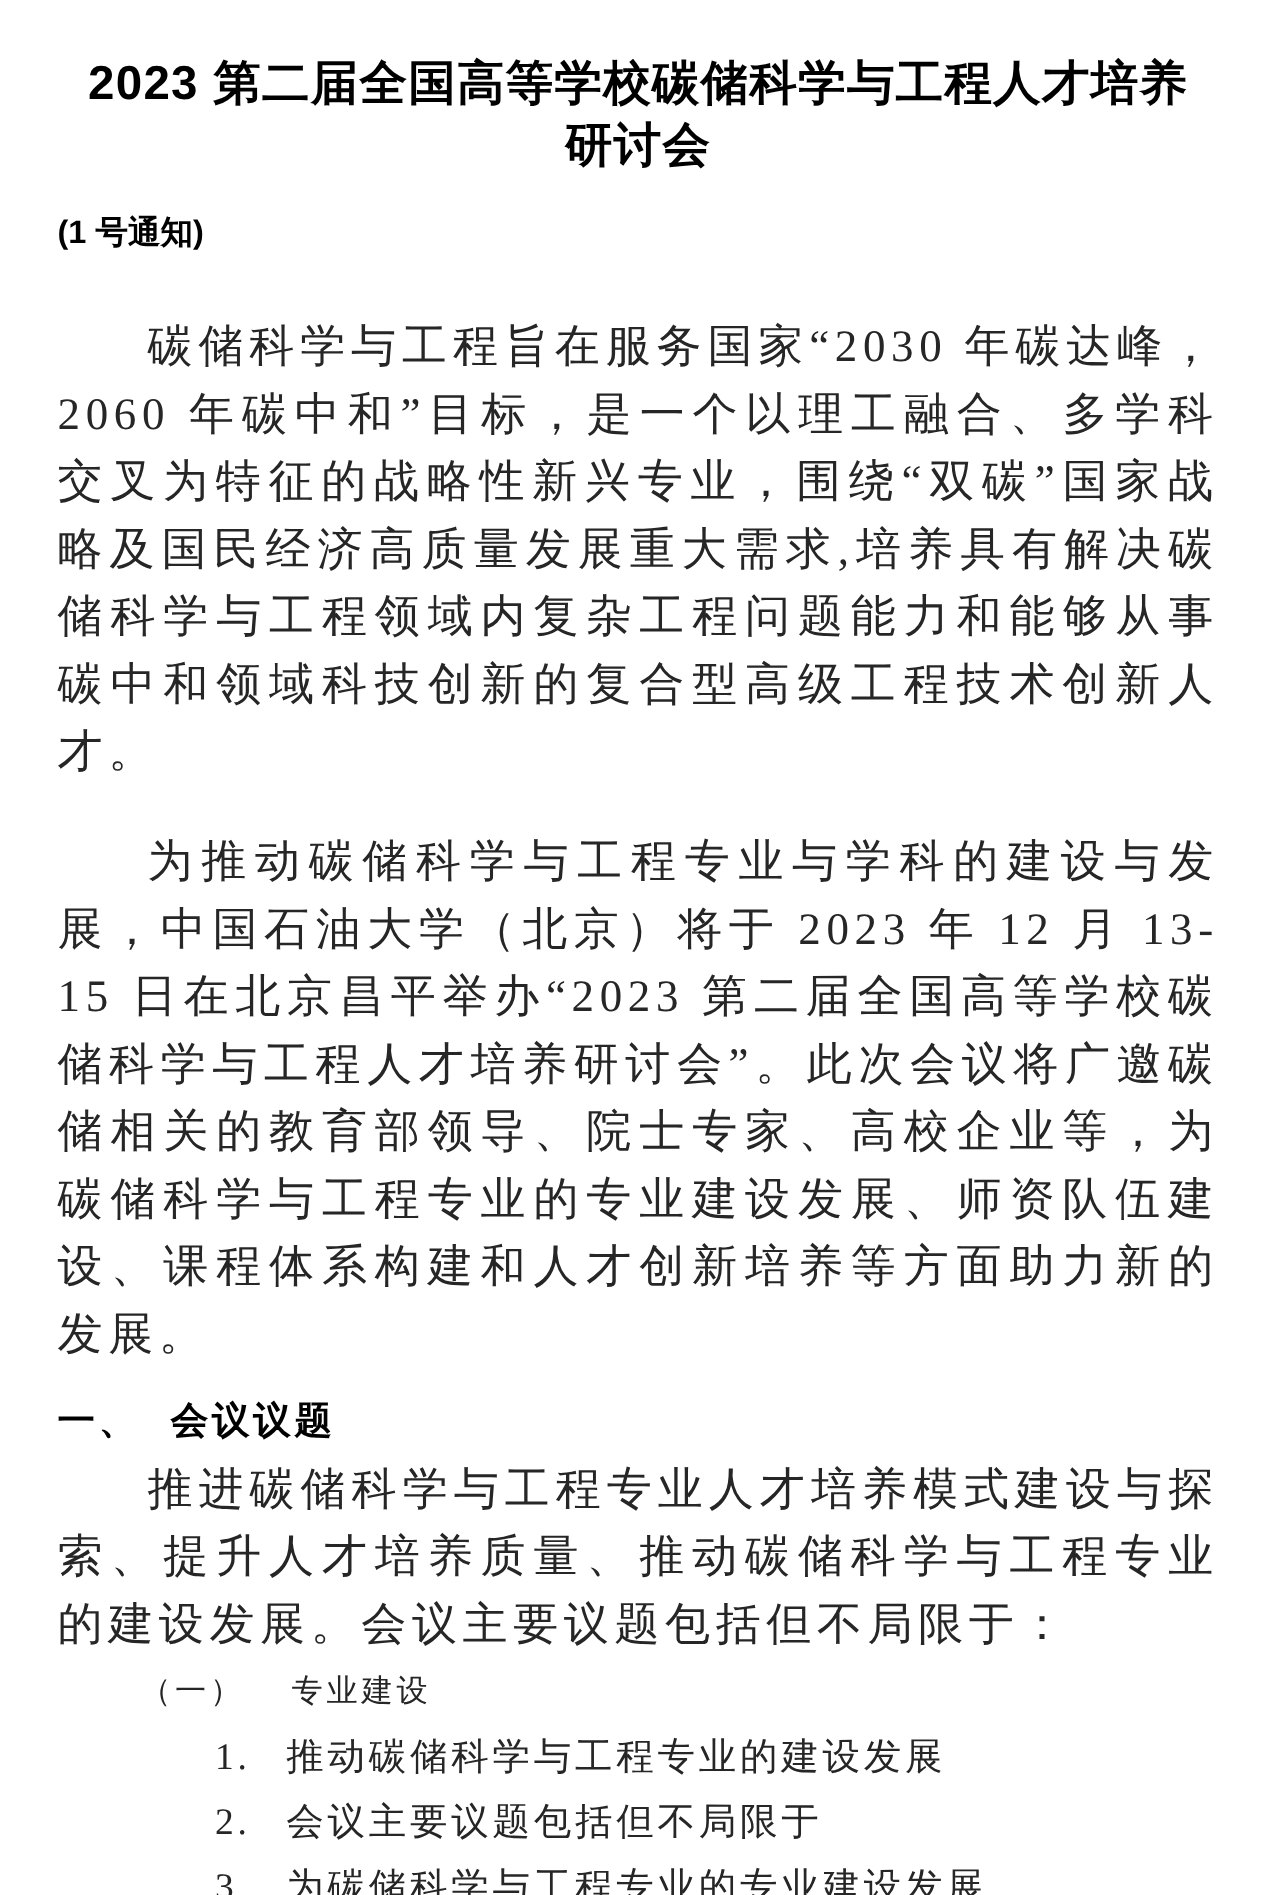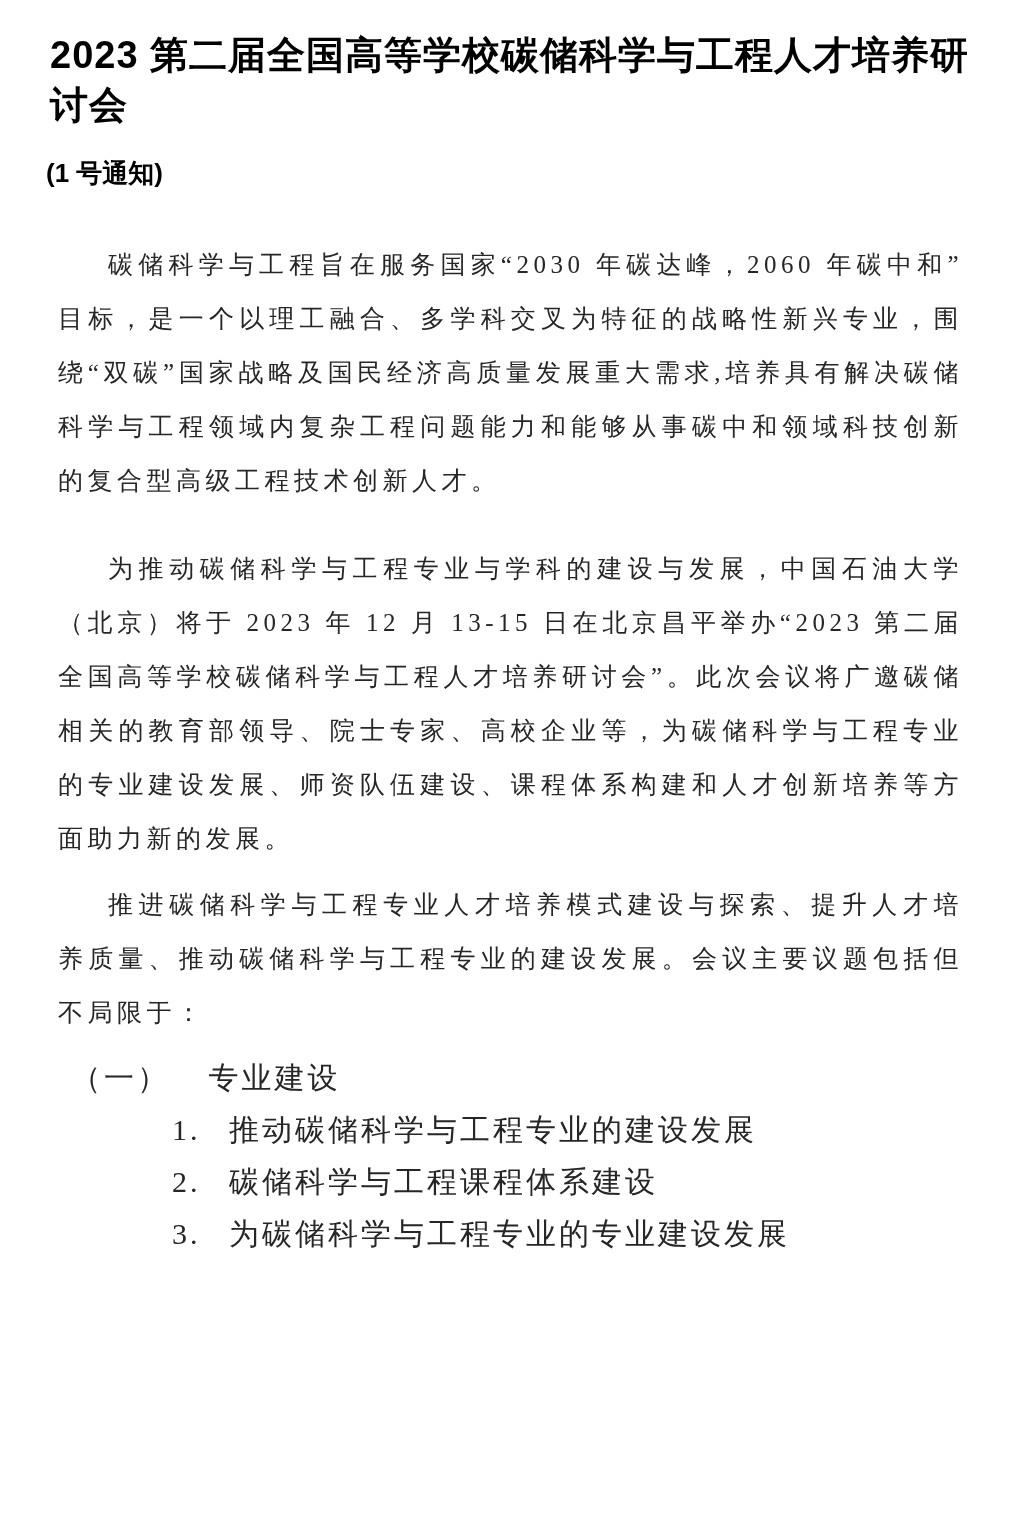--- a/index.html
+++ b/index.html
@@ -12,61 +12,61 @@
     width: 1022px;
     height: 1516px;
     box-sizing: border-box;
     padding: 26px 47px 0 46px;
     background: #ffffff;
     overflow: hidden;
     font-family: "Liberation Serif", "DejaVu Serif", serif;
     color: #262626;
   }
   .doc-title {
-    margin: 4px;
+    margin: 16px;
     font-family: "Liberation Sans", "DejaVu Sans", sans-serif;
     font-weight: bold;
     font-size: 38px;
     line-height: 50px;
     letter-spacing: 1px;
-    text-align: left;
+    text-align: center;
     color: #000000;
   }
   .doc-subtitle {
     margin: 26px 0 0 0;
     font-family: "Liberation Sans", "DejaVu Sans", sans-serif;
     font-weight: bold;
     font-size: 26px;
     line-height: 34px;
     color: #000000;
   }
   .para {
-    margin: 12px;
-    font-size: 25px;
+    margin: 0;
+    font-size: 36px;
     line-height: 54px;
     letter-spacing: 4.5px;
     text-align: justify;
     text-indent: 2em;
   }
   .p1 { margin-top: 48px; }
   .p2 { margin-top: 34px; }
   .agenda-heading {
     margin: 16px 0 0 0;
     font-size: 30px;
     font-weight: bold;
     line-height: 54px;
     letter-spacing: 3px;
     color: #000000;
   }
   .agenda-heading .heading-text { margin-left: 14px; }
   .agenda-intro { margin-top: 0; }
   .agenda-list { margin-top: 2px; }
   .subsection {
-    margin-left: 25px;
-    font-size: 30px;
+    margin-left: 66px;
+    font-size: 25px;
     line-height: 52px;
     letter-spacing: 3px;
   }
   .subsection .sub-title { margin-left: 28px; }
   .agenda-item {
     margin-left: 126px;
     font-size: 30px;
     line-height: 52px;
     letter-spacing: 3px;
   }
@@ -78,36 +78,40 @@
 <div class="page">
 
   <h1 class="doc-title">2023 第二届全国高等学校碳储科学与工程人才培养研讨会</h1>
 
   <h2 class="doc-subtitle">(1 号通知)</h2>
 
   <p class="para p1">碳储科学与工程旨在服务国家“2030 年碳达峰，2060 年碳中和”目标，是一个以理工融合、多学科交叉为特征的战略性新兴专业，围绕“双碳”国家战略及国民经济高质量发展重大需求,培养具有解决碳储科学与工程领域内复杂工程问题能力和能够从事碳中和领域科技创新的复合型高级工程技术创新人才。</p>
 
   <p class="para p2">为推动碳储科学与工程专业与学科的建设与发展，中国石油大学（北京）将于 2023 年 12 月 13-15 日在北京昌平举办“2023 第二届全国高等学校碳储科学与工程人才培养研讨会”。此次会议将广邀碳储相关的教育部领导、院士专家、高校企业等，为碳储科学与工程专业的专业建设发展、师资队伍建设、课程体系构建和人才创新培养等方面助力新的发展。</p>
 
+  <h3 class="agenda-heading">
+    <span>一、</span>
+    <span class="heading-text">会议议题</span>
+  </h3>
 
   <p class="para agenda-intro">推进碳储科学与工程专业人才培养模式建设与探索、提升人才培养质量、推动碳储科学与工程专业的建设发展。会议主要议题包括但不局限于：</p>
 
   <div class="agenda-list">
 
     <div class="subsection">
       <span class="sub-label">（一）</span>
       <span class="sub-title">专业建设</span>
     </div>
     <div class="agenda-item">
       <span class="item-num">1.</span>
       <span class="item-text">推动碳储科学与工程专业的建设发展</span>
     </div>
     <div class="agenda-item">
       <span class="item-num">2.</span>
-      <span class="item-text">碳储科学与工程课程体系建设</span>
+      <span class="item-text">会议主要议题包括但不局限于</span>
     </div>
     <div class="agenda-item">
       <span class="item-num">3.</span>
       <span class="item-text">为碳储科学与工程专业的专业建设发展</span>
     </div>
 
 
   </div>
 
 </div>

